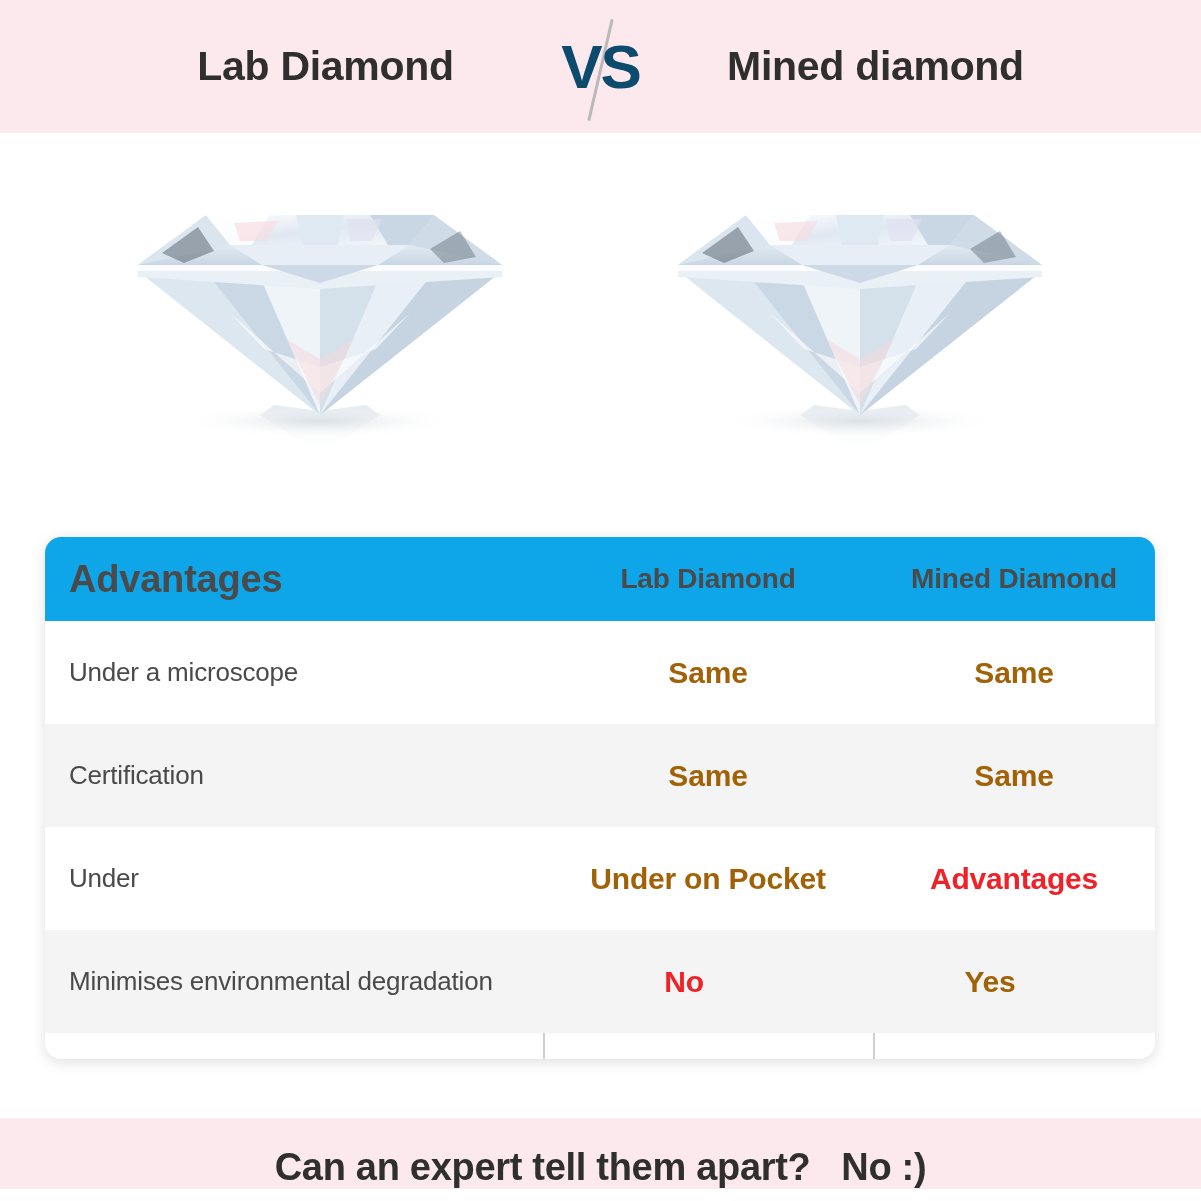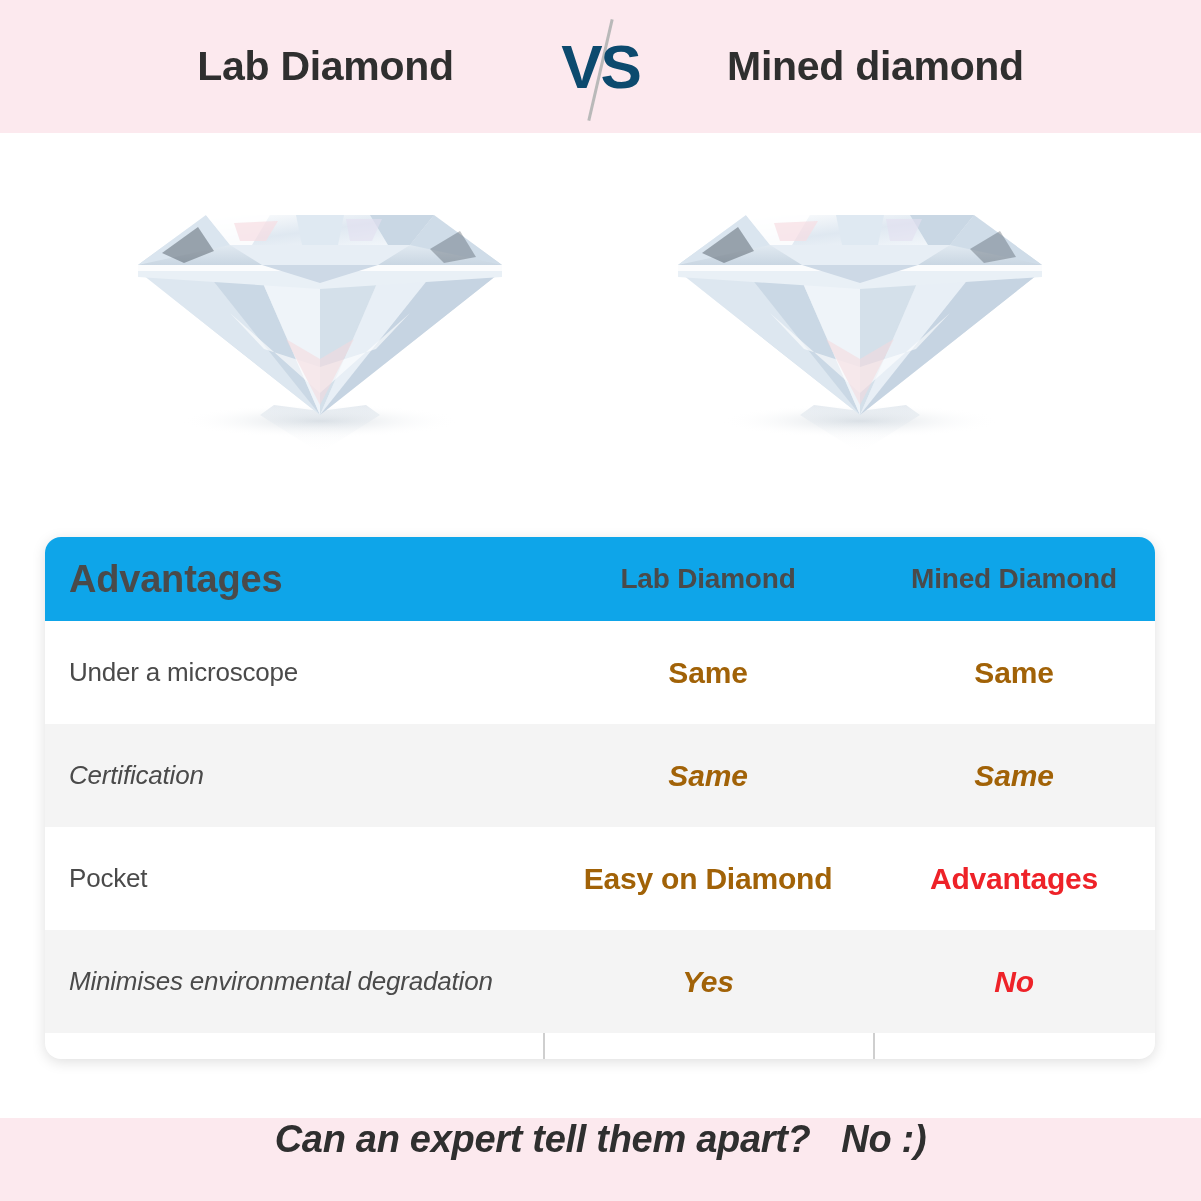--- a/index.html
+++ b/index.html
@@ -113,21 +113,20 @@
   .trow.head {
     height: 84px;
     background: #0ea5e9;
   }
   .trow.body {
     height: 103px;
     background: #ffffff;
   }
   .trow.body.alt {
     background: #f4f4f4;
-    font-style: italic;
   }
   .trow.body.tall {
     height: 103px;
   }
 
   .cell-feature {
     width: 498px;
     flex: 0 0 498px;
     display: flex;
     align-items: center;
@@ -186,26 +185,25 @@
   }
   .col-divider.d1 { left: 498px; }
   .col-divider.d2 { left: 828px; }
 
   
   .footer-band {
     position: absolute;
     left: 0;
     top: 1118px;
     width: 1201px;
-    height: 83px;
+    height: 71px;
     background: #fce9ee;
     display: flex;
-    align-items: flex-start;
+    align-items: flex-end;
     justify-content: center;
-    font-style: italic;
   }
   .footer-text {
     font-size: 38px;
     font-weight: bold;
     color: #2f2f2f;
     letter-spacing: -0.3px;
     white-space: pre;
   }
 </style>
 </head>
@@ -355,38 +353,38 @@
     <div class="cell-val">
       <span class="val-text val-good">Same</span>
     </div>
     <div class="cell-val second">
       <span class="val-text val-good">Same</span>
     </div>
   </div>
 
   <div class="trow body">
     <div class="cell-feature">
-      <span class="feature-text">Pocket</span>
-    </div>
-    <div class="cell-val">
-      <span class="val-text val-good">Easy on Diamond</span>
+      <span class="feature-text">Under</span>
+    </div>
+    <div class="cell-val">
+      <span class="val-text val-good">Under on Pocket</span>
     </div>
     <div class="cell-val second">
       <span class="val-text val-bad">Advantages</span>
     </div>
   </div>
 
   <div class="trow body alt tall">
     <div class="cell-feature">
       <span class="feature-text">Minimises environmental degradation</span>
     </div>
+    <div class="cell-val second">
+      <span class="val-text val-bad">No</span>
+    </div>
     <div class="cell-val">
       <span class="val-text val-good">Yes</span>
-    </div>
-    <div class="cell-val second">
-      <span class="val-text val-bad">No</span>
     </div>
   </div>
 </div>
 
 <div class="footer-band">
   <span class="footer-text">Can an expert tell them apart?   No :)</span>
 </div>
 
 </body></html>

